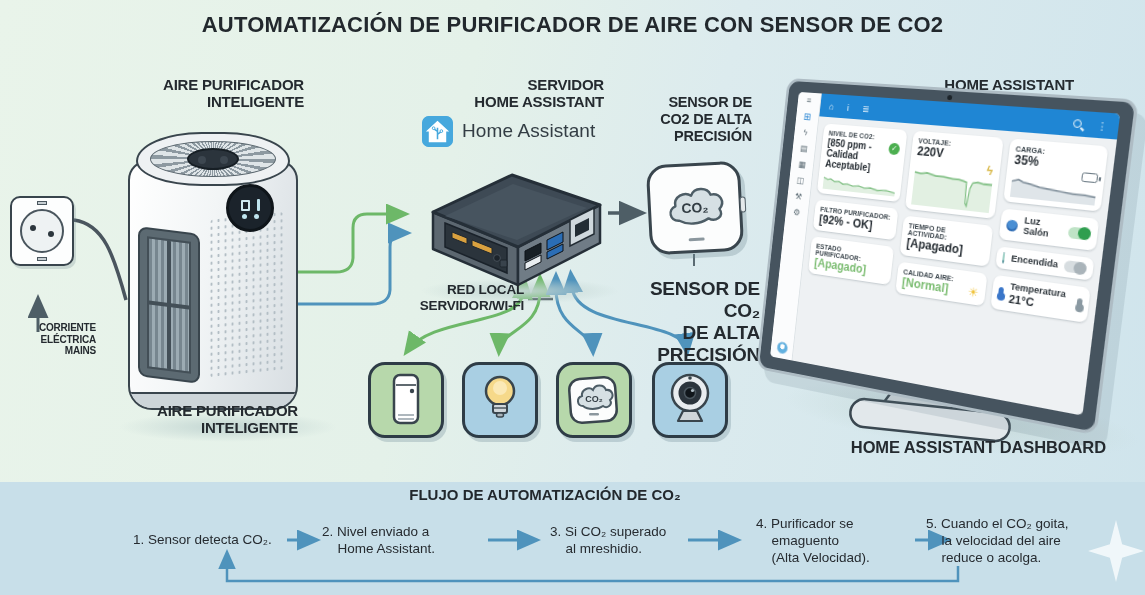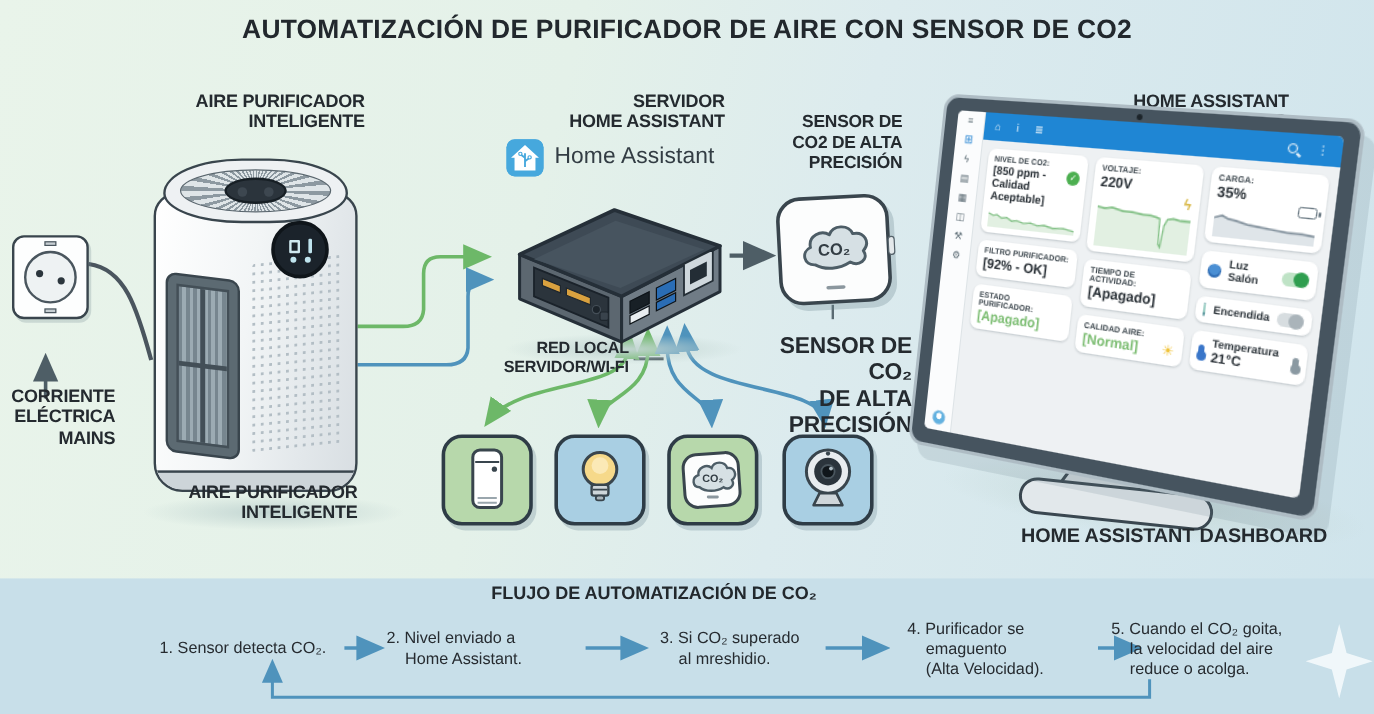--- a/index.html
+++ b/index.html
@@ -13,21 +13,21 @@
   .lbl{font-weight:700;white-space:pre-line;text-align:right;line-height:1.16;letter-spacing:-.2px;color:#242a2f;}
   .title{left:0;top:12px;width:100%;text-align:center;font-size:22px;font-weight:700;color:#22282d;letter-spacing:.2px;}
   
   svg.overlay{left:0;top:0;pointer-events:none;}
   
   .outlet{left:10px;top:196px;width:64px;height:70px;background:#fdfefe;border:2.5px solid #39454d;border-radius:10px;box-shadow:2px 3px 0 rgba(110,135,145,.25);}
   .outlet .socket{position:absolute;left:50%;top:50%;width:44px;height:44px;margin:-22px 0 0 -22px;border-radius:50%;background:#eef2f3;border:2px solid #4a565e;}
   .outlet .hole{position:absolute;width:6px;height:6px;border-radius:50%;background:#2c363d;top:14px;}
   .outlet .h1{left:8px;} .outlet .h2{right:8px;top:20px;}
   .outlet .clip{position:absolute;left:50%;width:10px;height:4px;margin-left:-5px;background:#c6ced2;border:1px solid #4a565e;}
-  .outlet-label{left:0;top:322px;width:96px;font-size:15px;}
+  .outlet-label{left:0;top:322px;width:96px;font-size:10px;}
   
   .purifier{left:128px;top:132px;width:170px;height:300px;}
   .pur-top{position:absolute;left:8px;top:0;width:154px;height:54px;background:#eef1f3;border:2.5px solid #39454d;border-radius:46% 46% 46% 46%/58% 58% 50% 50%;}
   .pur-fan{position:absolute;left:12px;top:7px;width:126px;height:36px;border-radius:50%;border:1.5px solid #5a666e;
     background:repeating-conic-gradient(#8d99a1 0deg 4deg,#dfe5e8 4deg 9deg);}
   .pur-hub{position:absolute;left:50%;top:50%;width:52px;height:22px;margin:-11px 0 0 -26px;border-radius:50%;background:#2b343c;border:2px solid #171f25;}
   .pur-hub:before{content:"";position:absolute;left:9px;top:6px;width:8px;height:8px;border-radius:50%;background:#3d4750;}
   .pur-hub:after{content:"";position:absolute;right:9px;top:6px;width:8px;height:8px;border-radius:50%;background:#3d4750;}
   .pur-body{position:absolute;left:0;top:28px;width:170px;height:250px;background:linear-gradient(100deg,#ffffff 0%,#f2f5f6 45%,#e3e8eb 75%,#d8dee2 100%);
     border:2.5px solid #39454d;border-radius:20px 20px 24px 24px;overflow:hidden;}

